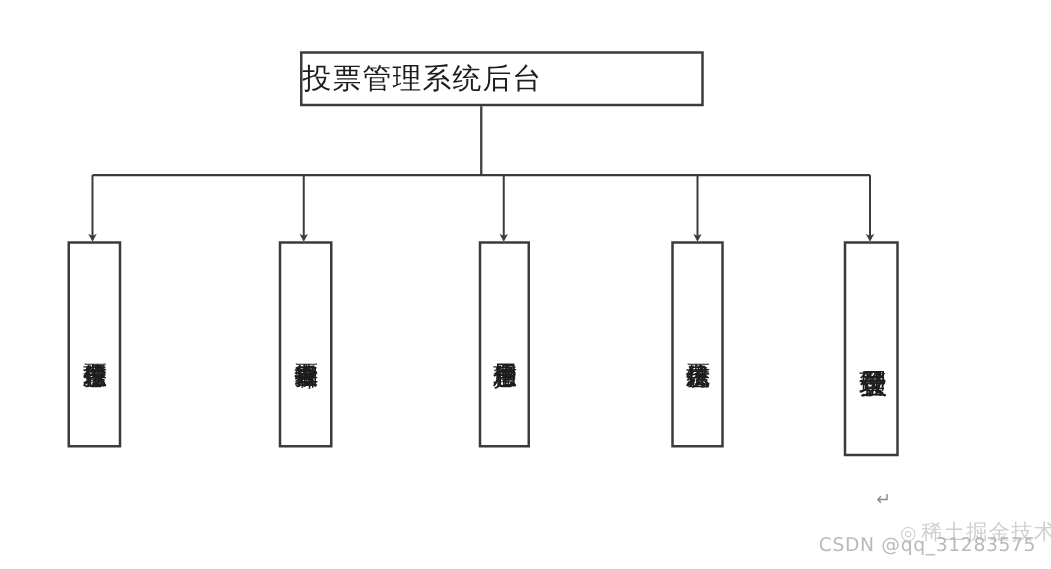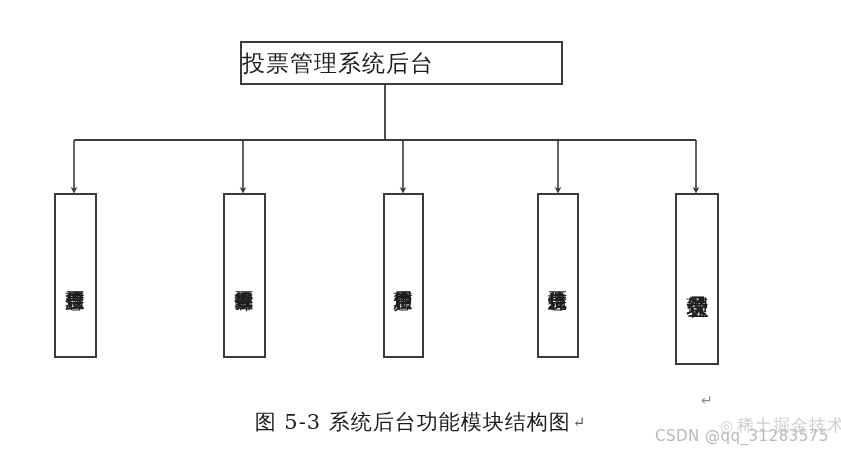--- a/index.html
+++ b/index.html
@@ -178,23 +178,20 @@
   <div class="leaf-box" style="left:537px; top:193px; width:42px; height:165px;">
     <span class="leaf-label">投票信息统计</span>
   </div>
 
   <div class="leaf-box" style="left:675px; top:193px; width:44px; height:172px;">
     <span class="leaf-label big">管理员登录</span>
   </div>
 
   <span class="stray-return">↵</span>
 
-  <div class="caption">
-    <span>图 5-3  系统后台功能模块结构图</span><span class="pilcrow">↵</span>
-  </div>
 
   <div class="watermark watermark-juejin">
     <span class="wm-mark">◎</span><span>稀土掘金技术社区</span>
   </div>
 
   <div class="watermark watermark-csdn">CSDN @qq_31283575</div>
 
 </div>
 
 </body></html>

